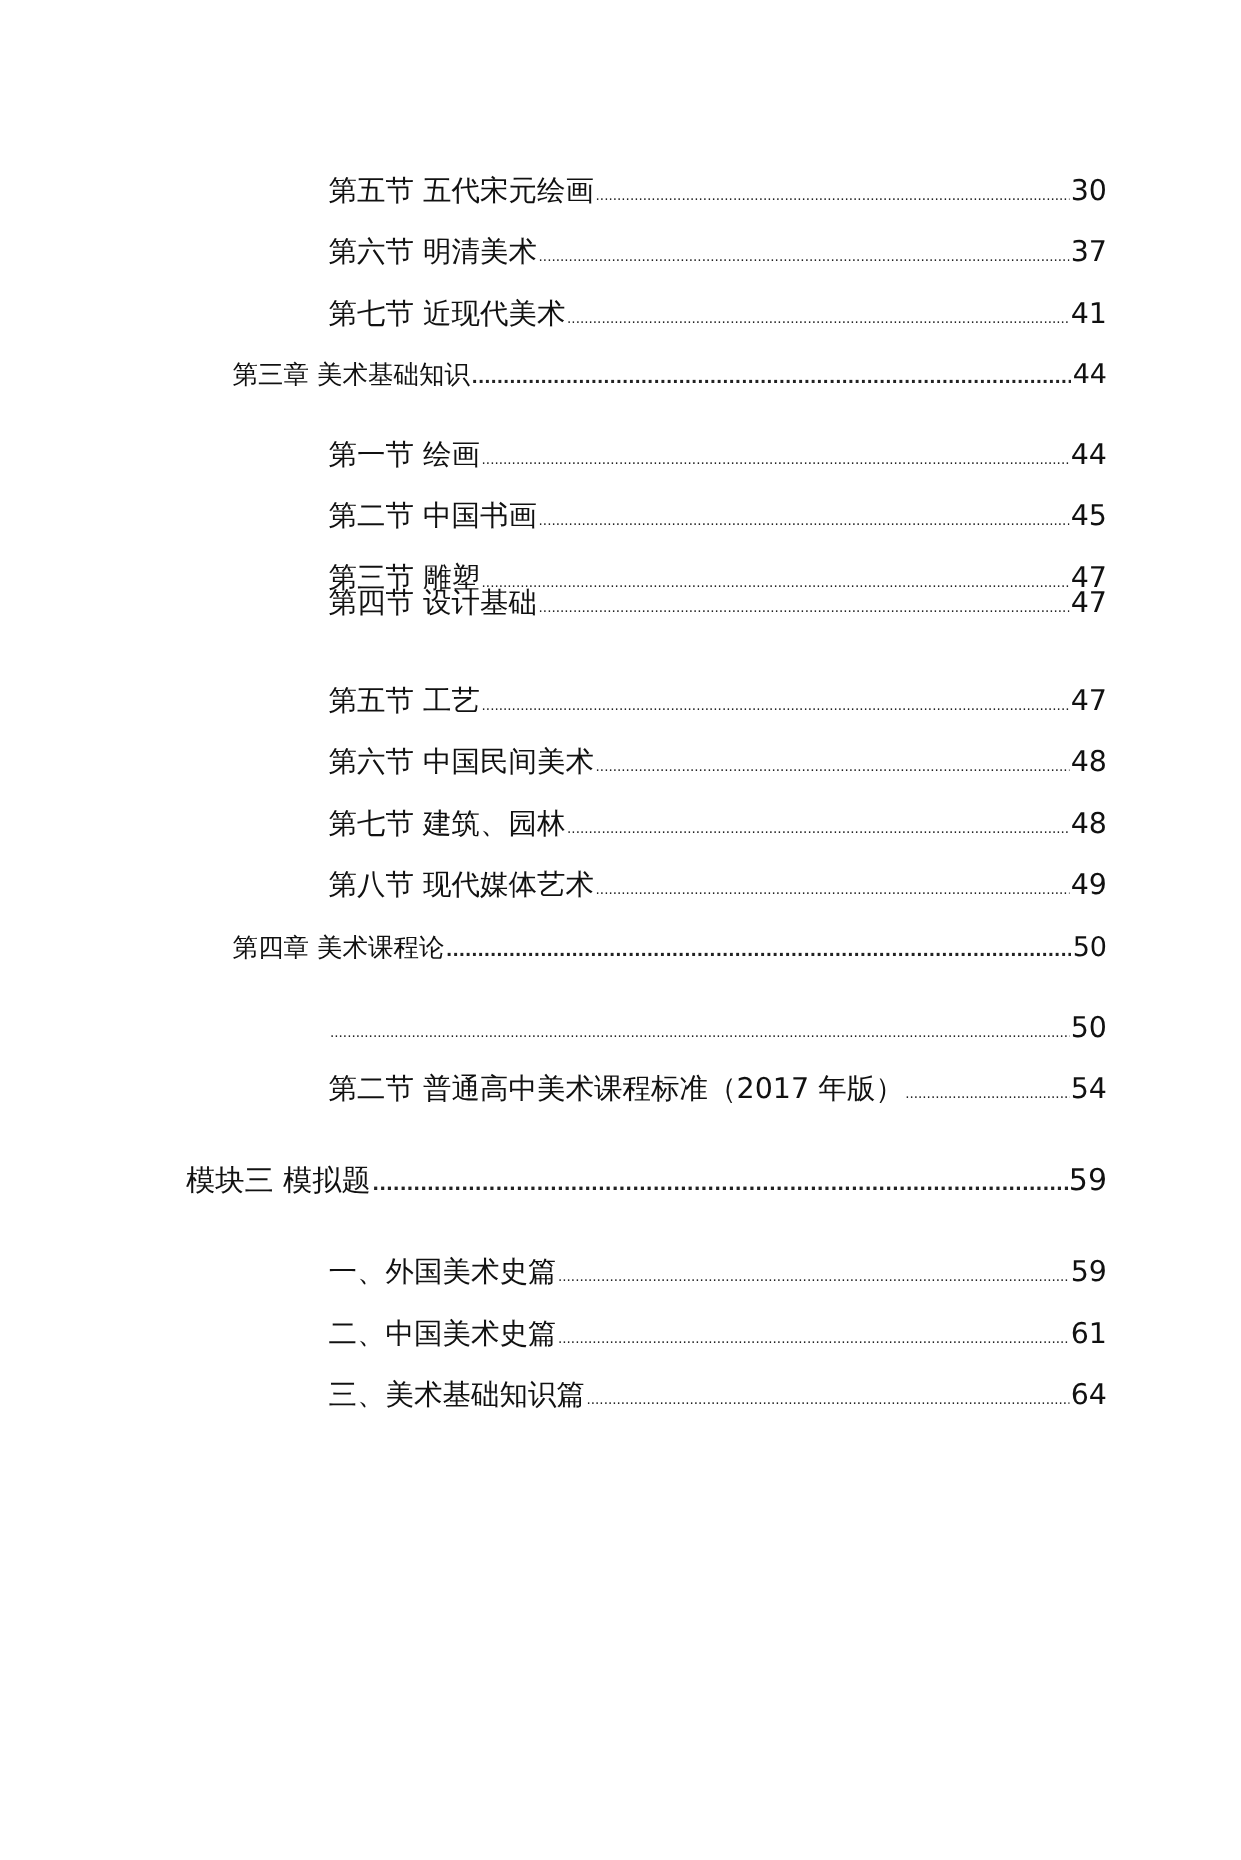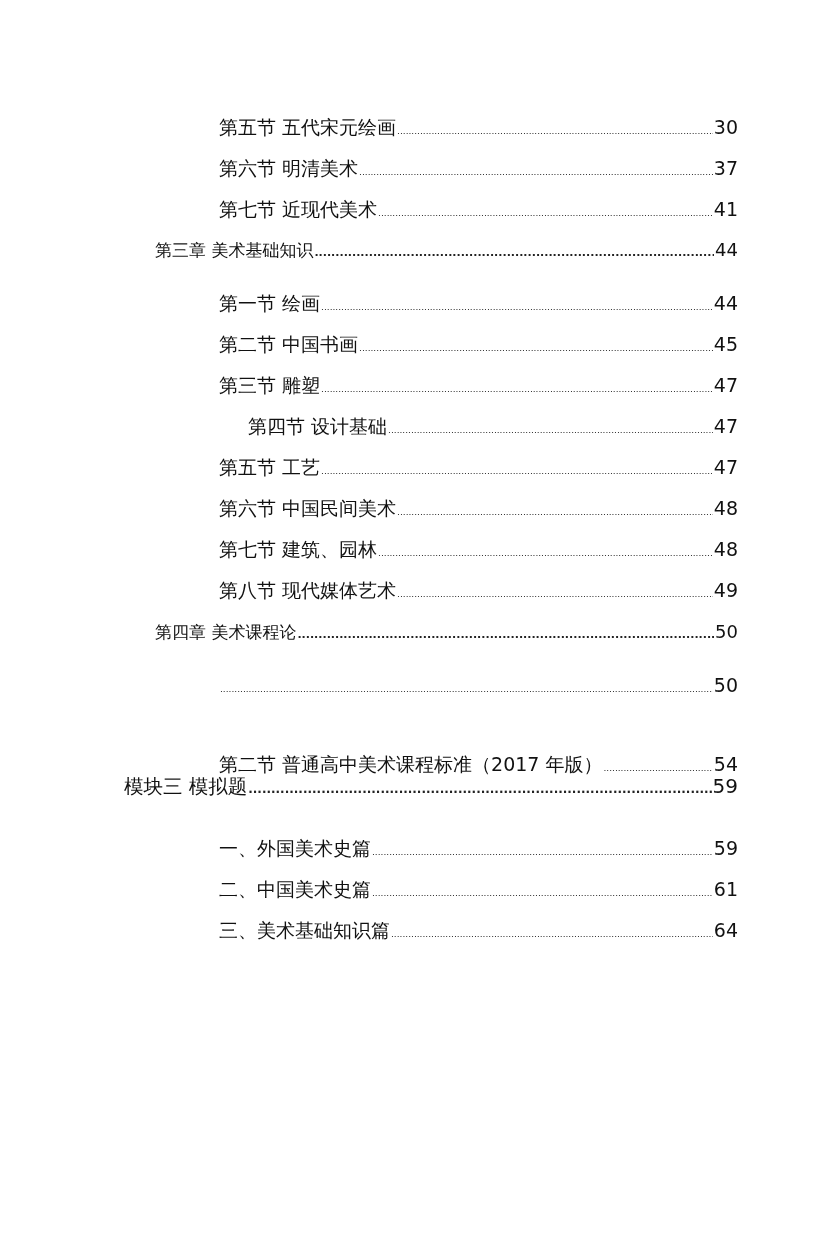--- a/index.html
+++ b/index.html
@@ -51,21 +51,21 @@
     <div class="entry l3" style="top: 334px;">
       <span class="t">第二节 中国书画</span>
       <span class="d"></span>
       <span class="p">45</span>
     </div>
     <div class="entry l3" style="top: 375px;">
       <span class="t">第三节 雕塑</span>
       <span class="d"></span>
       <span class="p">47</span>
     </div>
-    <div class="entry l3" style="top: 416px; margin-left: 29px;">
+    <div class="entry l3" style="top: 392px;">
       <span class="t">第四节 设计基础</span>
       <span class="d"></span>
       <span class="p">47</span>
     </div>
     <div class="entry l3" style="top: 457px;">
       <span class="t">第五节 工艺</span>
       <span class="d"></span>
       <span class="p">47</span>
     </div>
     <div class="entry l3" style="top: 498px;">
@@ -85,21 +85,21 @@
     </div>
     <div class="entry l2" style="top: 620px;">
       <span class="t">第四章  美术课程论</span>
       <span class="d"></span>
       <span class="p">50</span>
     </div>
     <div class="entry l3" style="top: 675px;">
       <span class="d"></span>
       <span class="p">50</span>
     </div>
-    <div class="entry l3" style="top: 716px; margin-top: 38px;">
+    <div class="entry l3" style="top: 716px;">
       <span class="t">第二节 普通高中美术课程标准（2017 年版） </span>
       <span class="d"></span>
       <span class="p">54</span>
     </div>
     <div class="entry l1" style="top: 772px;">
       <span class="t">模块三  模拟题</span>
       <span class="d"></span>
       <span class="p">59</span>
     </div>
     <div class="entry l3" style="top: 838px;">

